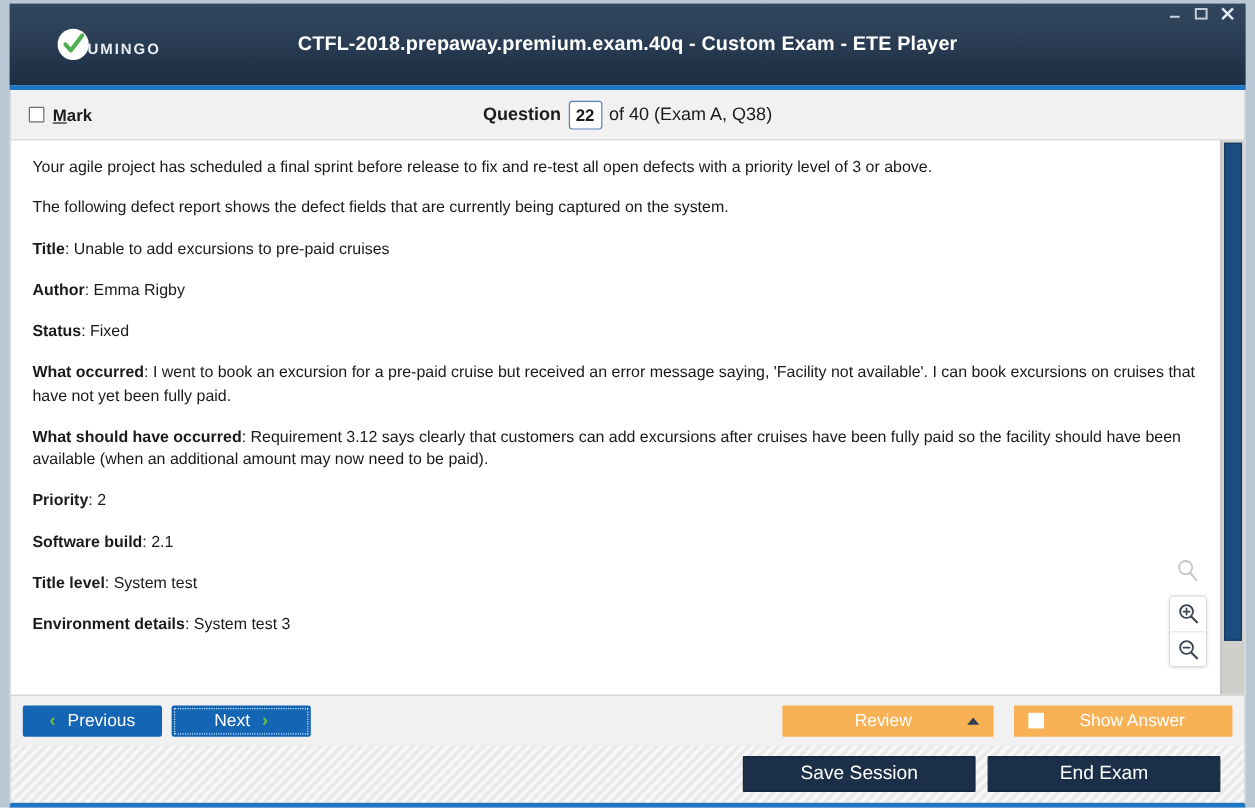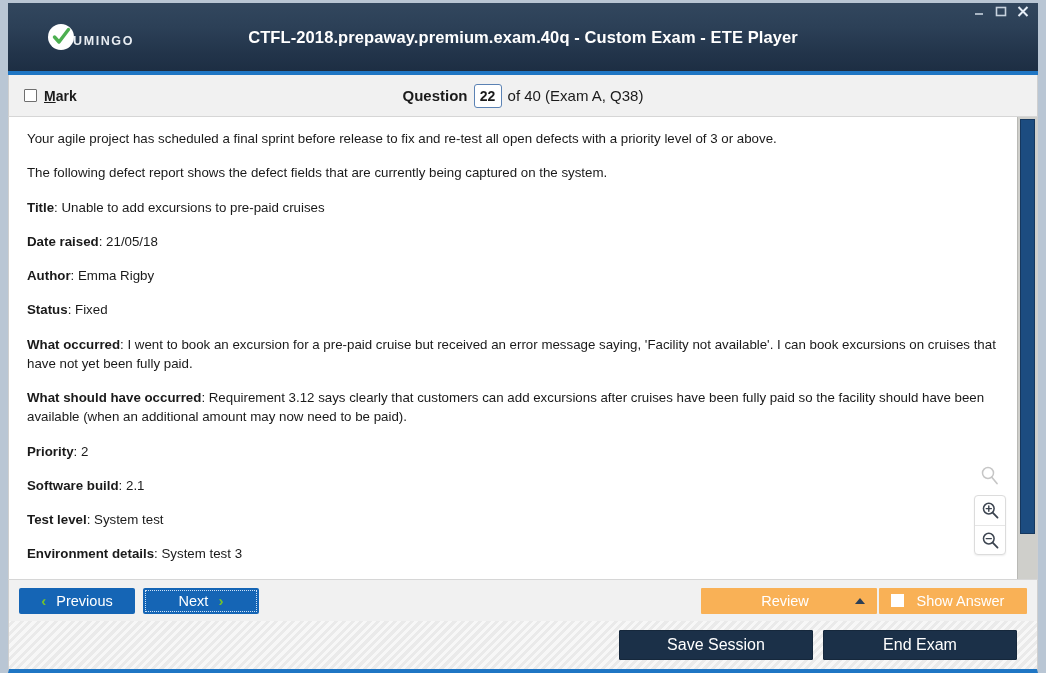--- a/index.html
+++ b/index.html
@@ -172,38 +172,38 @@
   }
   .btn-blue.focused::after {
     content: ""; position: absolute; inset: 2px;
     border: 1px dotted #cfe3f7;
   }
   .chev { color: #74c32c; font-size: 15px; font-weight: bold; line-height: 1; }
   .nav-left { display: flex; gap: 8px; }
 
   .nav-right {
     position: absolute; right: 10px;
-    display: flex; gap: 2px; align-items: flex-start; margin-left: 16px;
+    display: flex; gap: 17px; align-items: flex-start; margin-left: 16px;
   }
   .btn-orange {
     height: 26px; background: #f9b156; color: #ffffff;
     border: none; border-radius: 1px;
     font-size: 14.5px; font-family: inherit;
     display: inline-flex; align-items: center; justify-content: center;
     cursor: pointer; position: relative;
   }
   .btn-review { width: 176px; }
   .btn-review .rlabel { flex: 1; text-align: center; padding-left: 14px; }
   .btn-review .tri {
     width: 0; height: 0; margin-right: 12px;
     border-left: 5px solid transparent;
     border-right: 5px solid transparent;
     border-bottom: 6px solid #2b3f56;
   }
-  .btn-toggle { width: 148px; }
+  .btn-toggle { width: 182px; }
   .btn-toggle .sq {
     width: 13px; height: 13px; background: #fff;
     margin-left: 12px; flex: none;
   }
   .btn-toggle .tlabel { flex: 1; text-align: center; padding-right: 10px; }
 
   
   .statusbar {
     flex: none; height: 52px;
     border-left: 1px solid #cfcfcf;
@@ -280,42 +280,39 @@
       <div class="para">
         <span>Your agile project has scheduled a final sprint before release to fix and re-test all open defects with a priority level of 3 or above.</span>
       </div>
       <div class="para">
         <span>The following defect report shows the defect fields that are currently being captured on the system.</span>
       </div>
       <div class="para">
         <b>Title</b><span>: Unable to add excursions to pre-paid cruises</span>
       </div>
       <div class="para">
-        <b>Date raised</b><span>: 21/05/18</span>
-      </div>
-      <div class="para">
         <b>Author</b><span>: Emma Rigby</span>
       </div>
       <div class="para">
         <b>Status</b><span>: Fixed</span>
       </div>
       <div class="para">
         <b>What occurred</b><span>: I went to book an excursion for a pre-paid cruise but received an error message saying, 'Facility not available'. I can book excursions on cruises that have not yet been fully paid.</span>
       </div>
       <div class="para">
         <b>What should have occurred</b><span>: Requirement 3.12 says clearly that customers can add excursions after cruises have been fully paid so the facility should have been available (when an additional amount may now need to be paid).</span>
       </div>
       <div class="para">
         <b>Priority</b><span>: 2</span>
       </div>
       <div class="para">
         <b>Software build</b><span>: 2.1</span>
       </div>
       <div class="para">
-        <b>Test level</b><span>: System test</span>
+        <b>Title level</b><span>: System test</span>
       </div>
       <div class="para">
         <b>Environment details</b><span>: System test 3</span>
       </div>
 
       <div class="para">
         
       </div>
 
       <div class="zoom-tools">

